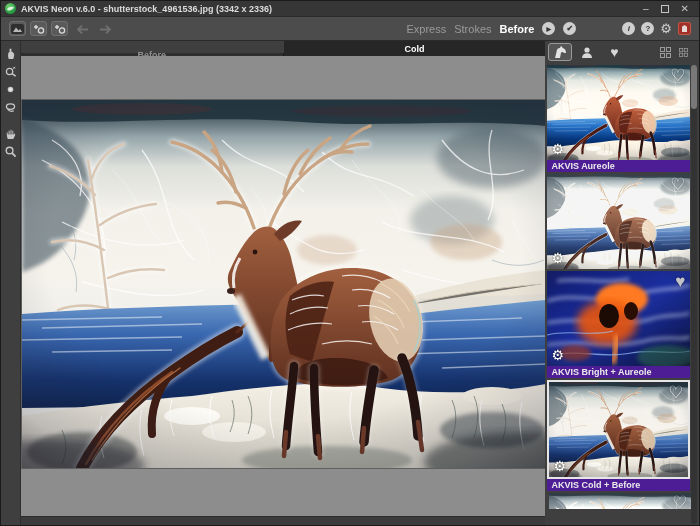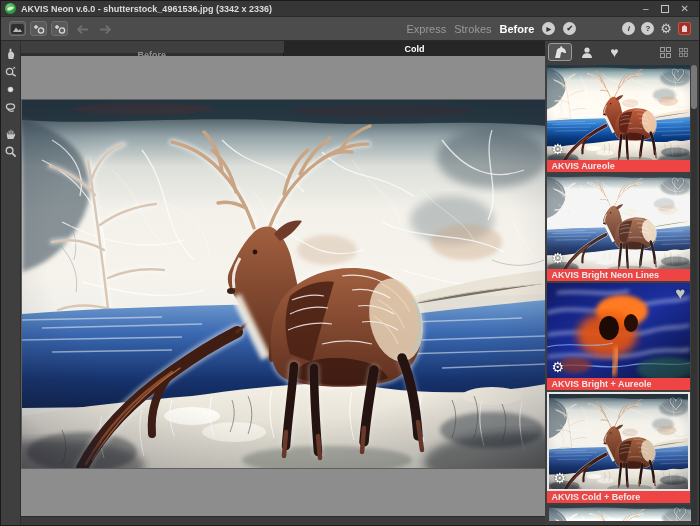--- a/index.html
+++ b/index.html
@@ -63,21 +63,21 @@
   .phbtn{ width:24px; height:18px; border-radius:3px; display:flex; align-items:center; justify-content:center; }
   .phbtn.sel{ background:#555; border:1px solid #9a9a9a; }
   .phspacer{ flex:1; }
   .gridicon{ width:11px; height:11px; display:grid; grid-template-columns:1fr 1fr; gap:1px; margin-left:4px; }
   .gridicon span{ border:1px solid #9a9a9a; }
   .thumbs{ padding:2px 0 0 2px; display:flex; flex-direction:column; }
   .preset{ width:143px; margin-bottom:2px; position:relative; }
   .pimg{ width:143px; height:95px; position:relative; overflow:hidden; background:#000; }
   .preset.selected .pimg{ border:2px solid #e6e6e6; height:99px; }
   .pimg svg{ display:block; }
-  .plabel{ height:12px; background:#ef4444; color:#eaeaea; font-size:9px; font-weight:bold;
+  .plabel{ height:12px; background:#4c1d95; color:#eaeaea; font-size:9px; font-weight:bold;
     display:flex; align-items:center; padding-left:4px; white-space:nowrap; overflow:hidden; }
   .heart{ position:absolute; top:3px; right:5px; font-size:17px; line-height:15px;
     color:rgba(255,255,255,.9); text-shadow:0 0 2px rgba(0,0,0,.6); }
   .heart.filled{ color:rgba(205,205,205,.95); }
   .pgear{ position:absolute; bottom:4px; left:4px; font-size:14px; line-height:13px; color:#ffffff;
     text-shadow:0 0 2px rgba(0,0,0,.8); }
   .partialthumb{ width:143px; height:16px; margin-left:2px; position:relative; overflow:hidden; background:#d8d4c8; }
   .scrollbar{ position:absolute; right:2px; top:24px; bottom:2px; width:6px; background:#333333; border-radius:3px; }
   .scrollthumb{ position:absolute; top:0; left:0; width:6px; height:44px; background:#787878; border-radius:3px; }
   
@@ -493,21 +493,20 @@
         </div>
 
         <div class="preset v-neonlines">
           <div class="pimg">
             <svg width="143" height="95" viewBox="0 0 524 368" preserveAspectRatio="xMidYMid slice">
                 <use href="#deer-scene"></use>
               </svg>
             <span class="heart">♡</span>
             <span class="pgear">⚙</span>
           </div>
-          <div class="plabel">AKVIS Bright Neon Lines</div>
         </div>
 
         <div class="preset">
           <div class="pimg">
             <svg width="143" height="95" viewBox="0 0 143 95">
                 <use href="#abstract-scene"></use>
               </svg>
             <span class="heart filled">♥</span>
             <span class="pgear">⚙</span>
           </div>

